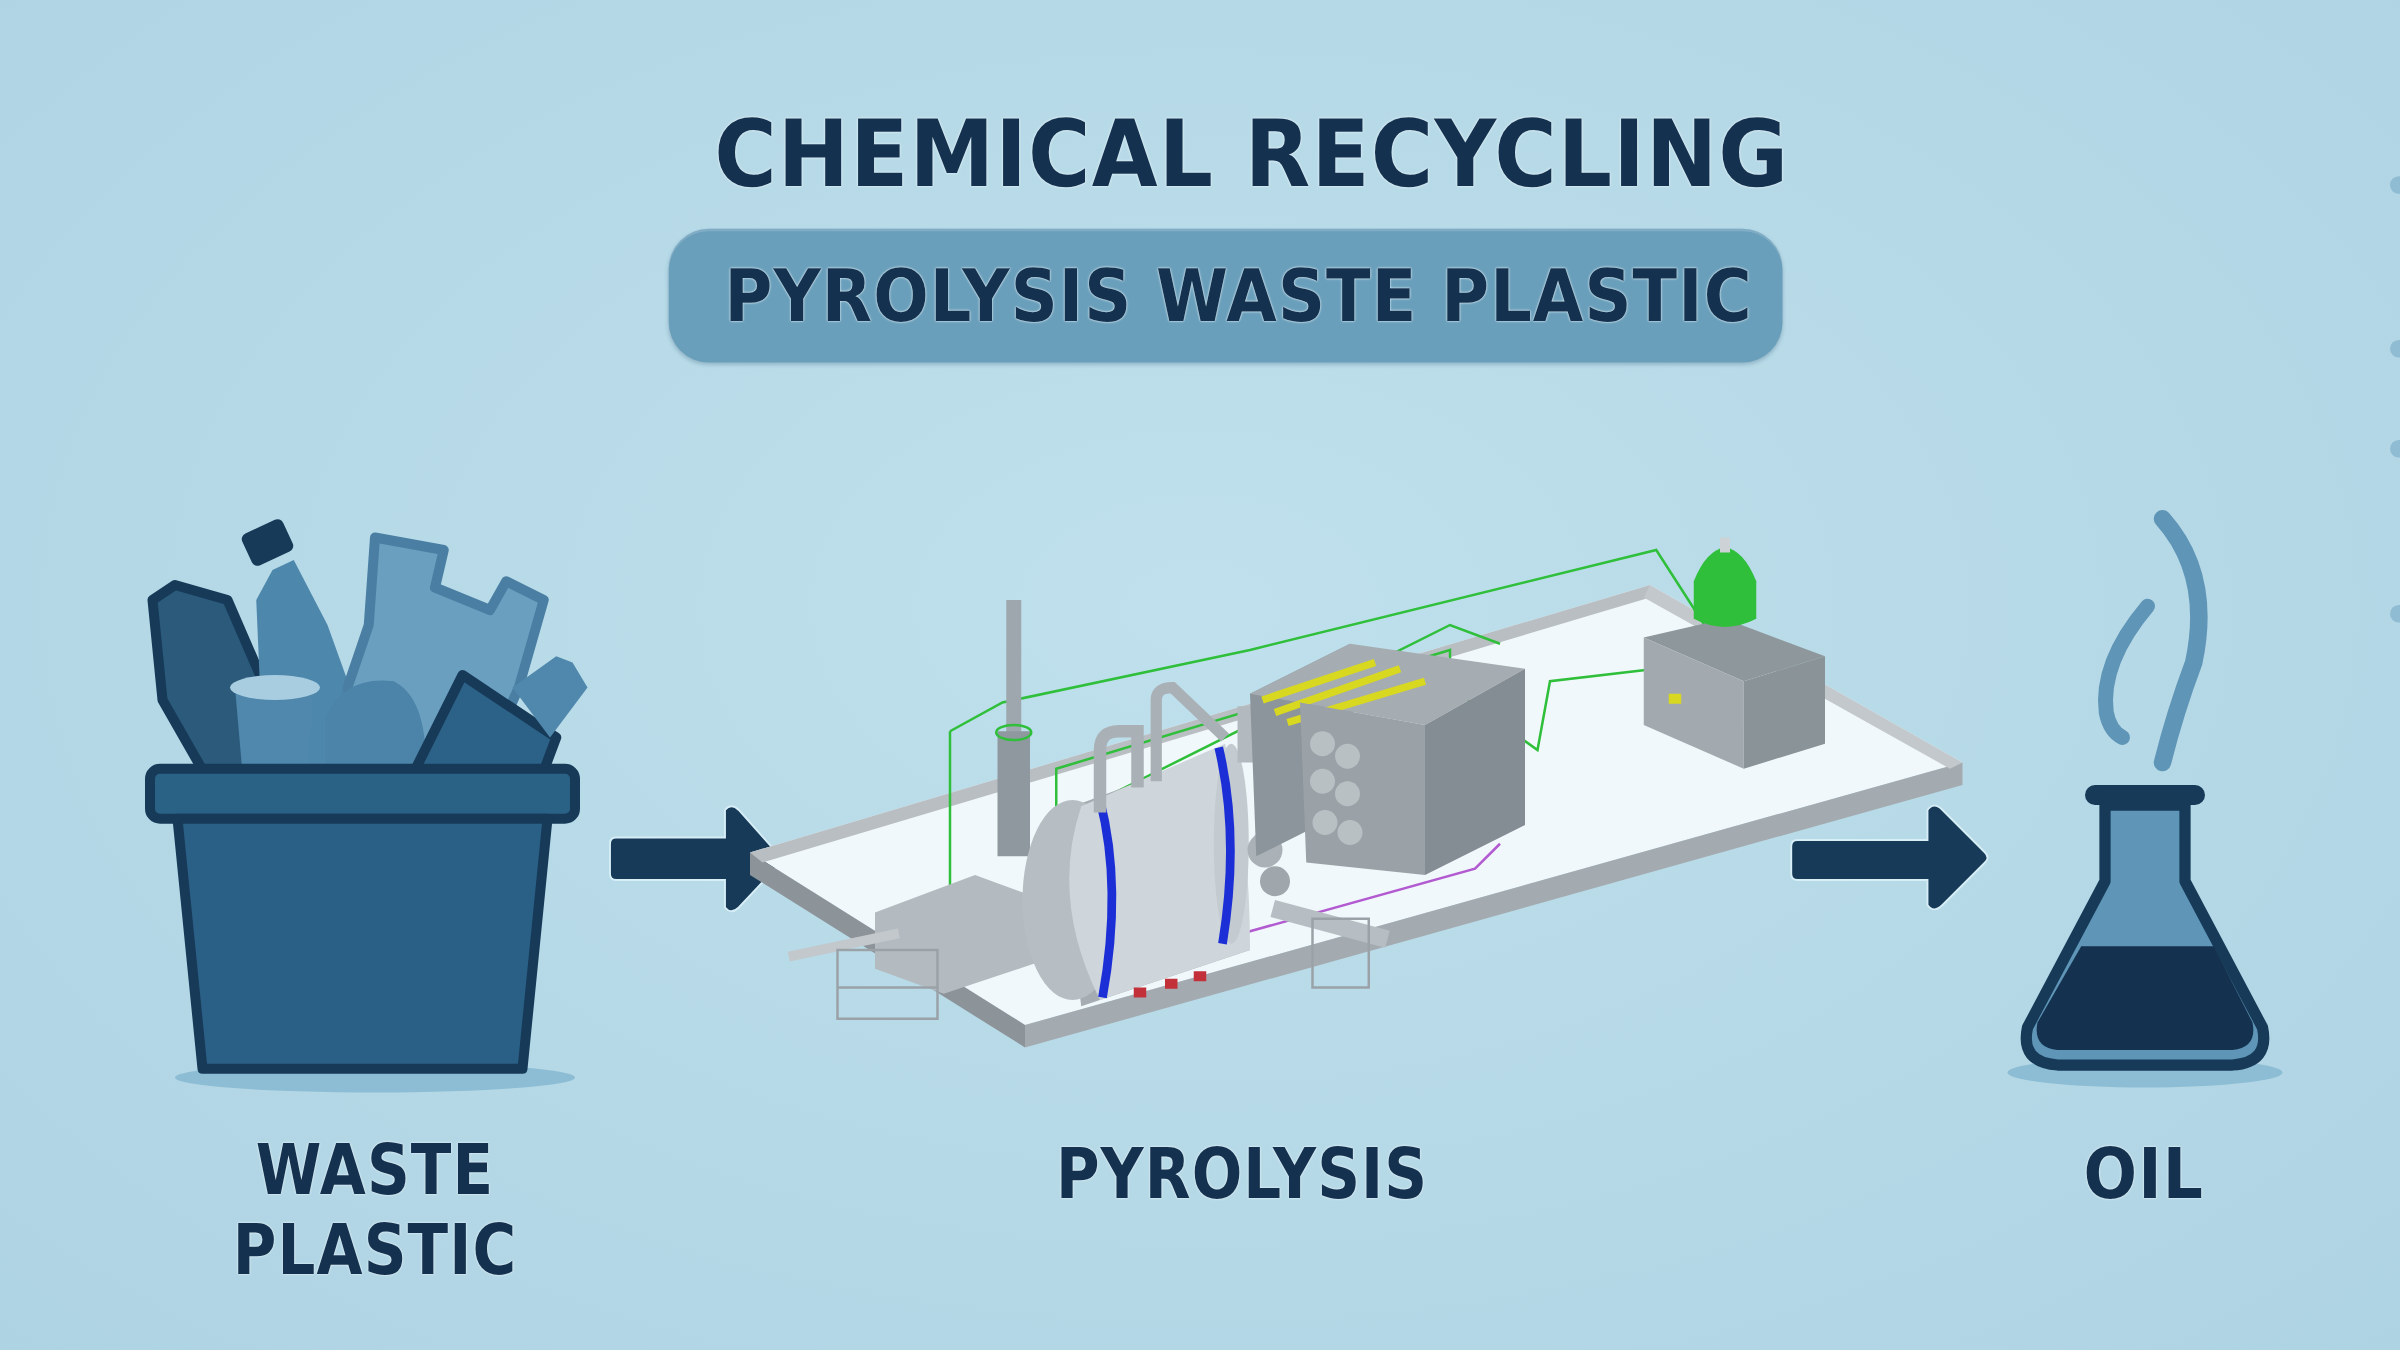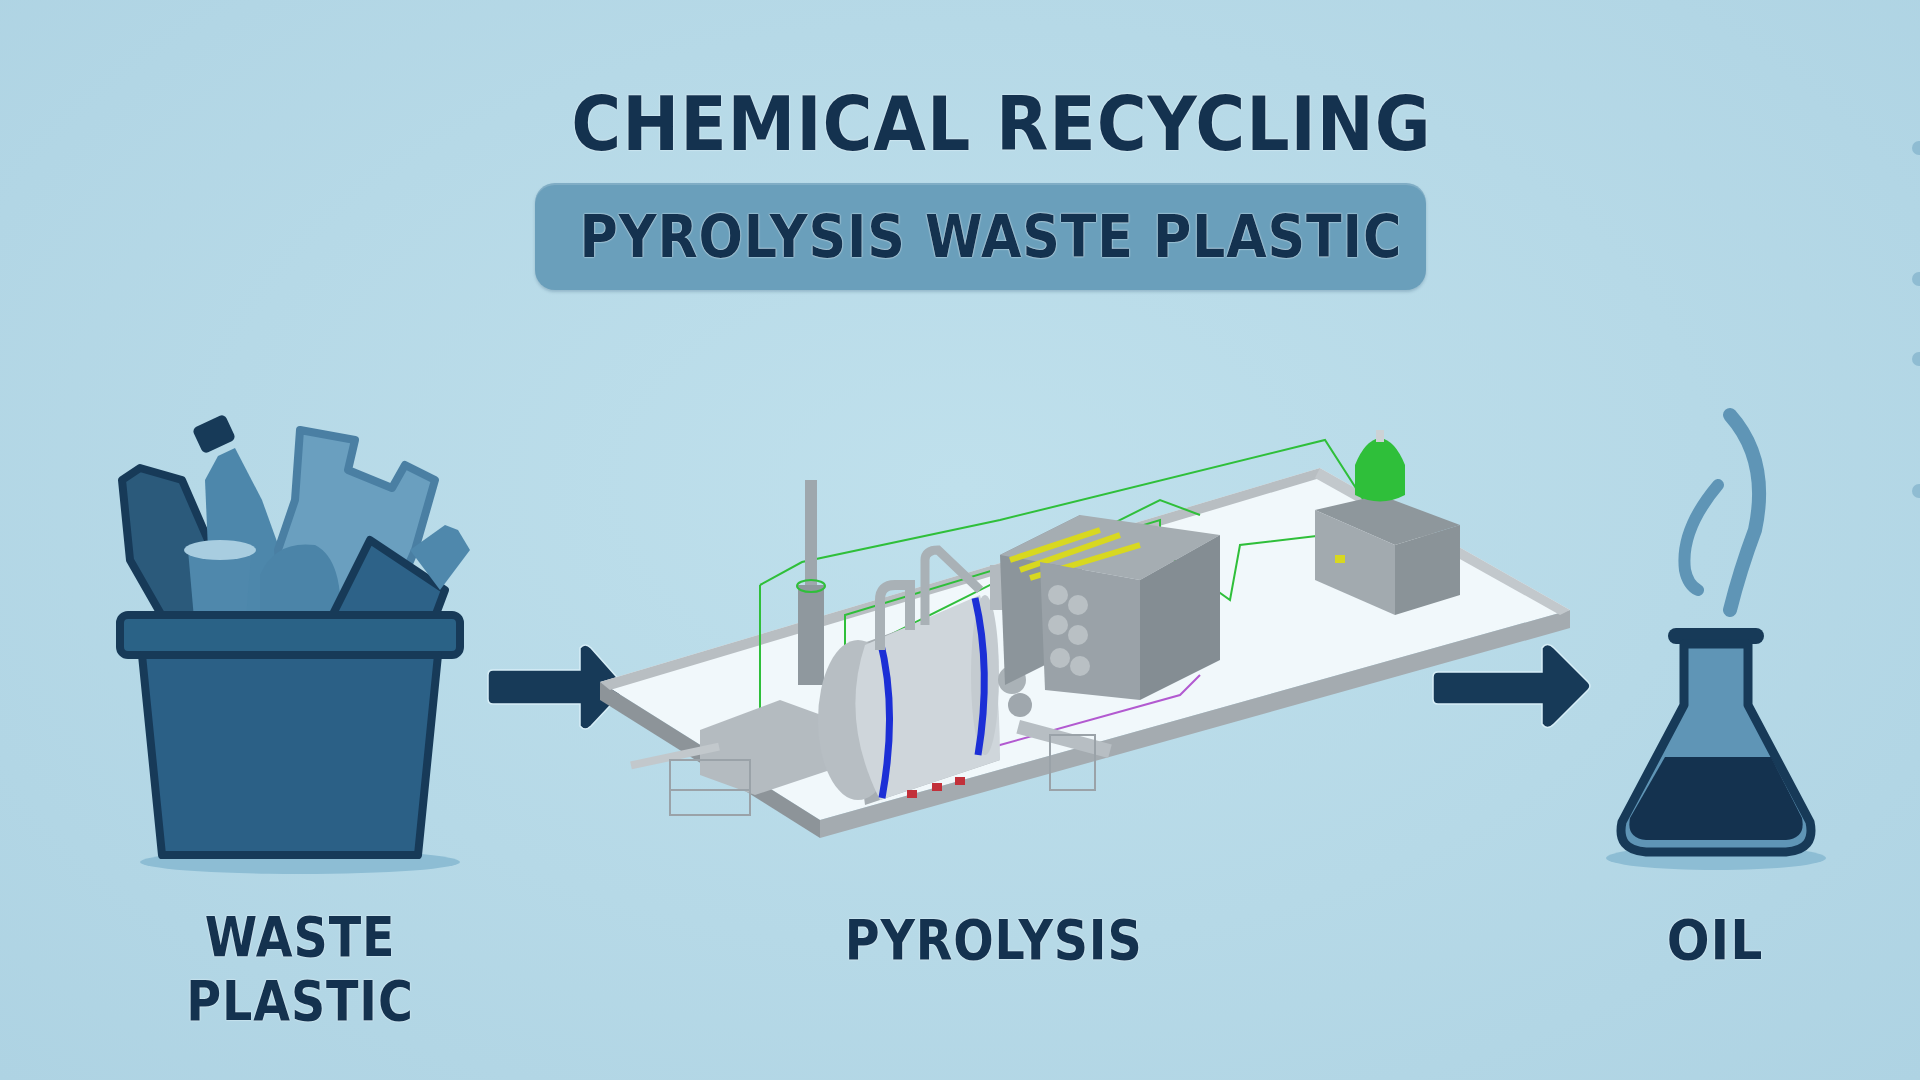--- a/index.html
+++ b/index.html
@@ -10,21 +10,21 @@
   }
   .txt {
     position:absolute; color:#14324f; font-weight:bold;
     text-shadow: 0 0 2px #e9f5fa, 0 0 1px #e9f5fa;
     letter-spacing:1px; white-space:nowrap; text-align:center;
     transform-origin: center;
   }
   #title { left:536px; top:84px; width:884px; font-size:74px; line-height:80px; transform:scaleX(0.92); }
   #banner {
     position:absolute; left:535px; top:183px; width:891px; height:107px;
-    background:#6a9fbb; border-radius:20px;
+    background:#6a9fbb; border-radius:32px;
     box-shadow: inset 0 2px 0 rgba(255,255,255,0.15), 0 2px 3px rgba(40,80,110,0.25);
   }
   #banner-text { left:0; top:22px; width:891px; font-size:58px; line-height:64px; transform:scaleX(0.9); }
   #label-waste { left:150px; top:905px; width:300px; font-size:56px; line-height:64px; transform:scaleX(0.85); }
   #label-pyro  { left:820px; top:910px; width:330px; font-size:56px; line-height:60px; transform:scaleX(0.85); }
   #label-oil   { left:1640px; top:910px; width:150px; font-size:56px; line-height:60px; transform:scaleX(0.9); }
   .abs { position:absolute; }
   .edge-dot { position:absolute; right:0; width:8px; height:14px; border-radius:8px 0 0 8px; background:#8fbcd2; }
 </style>
 </head>

